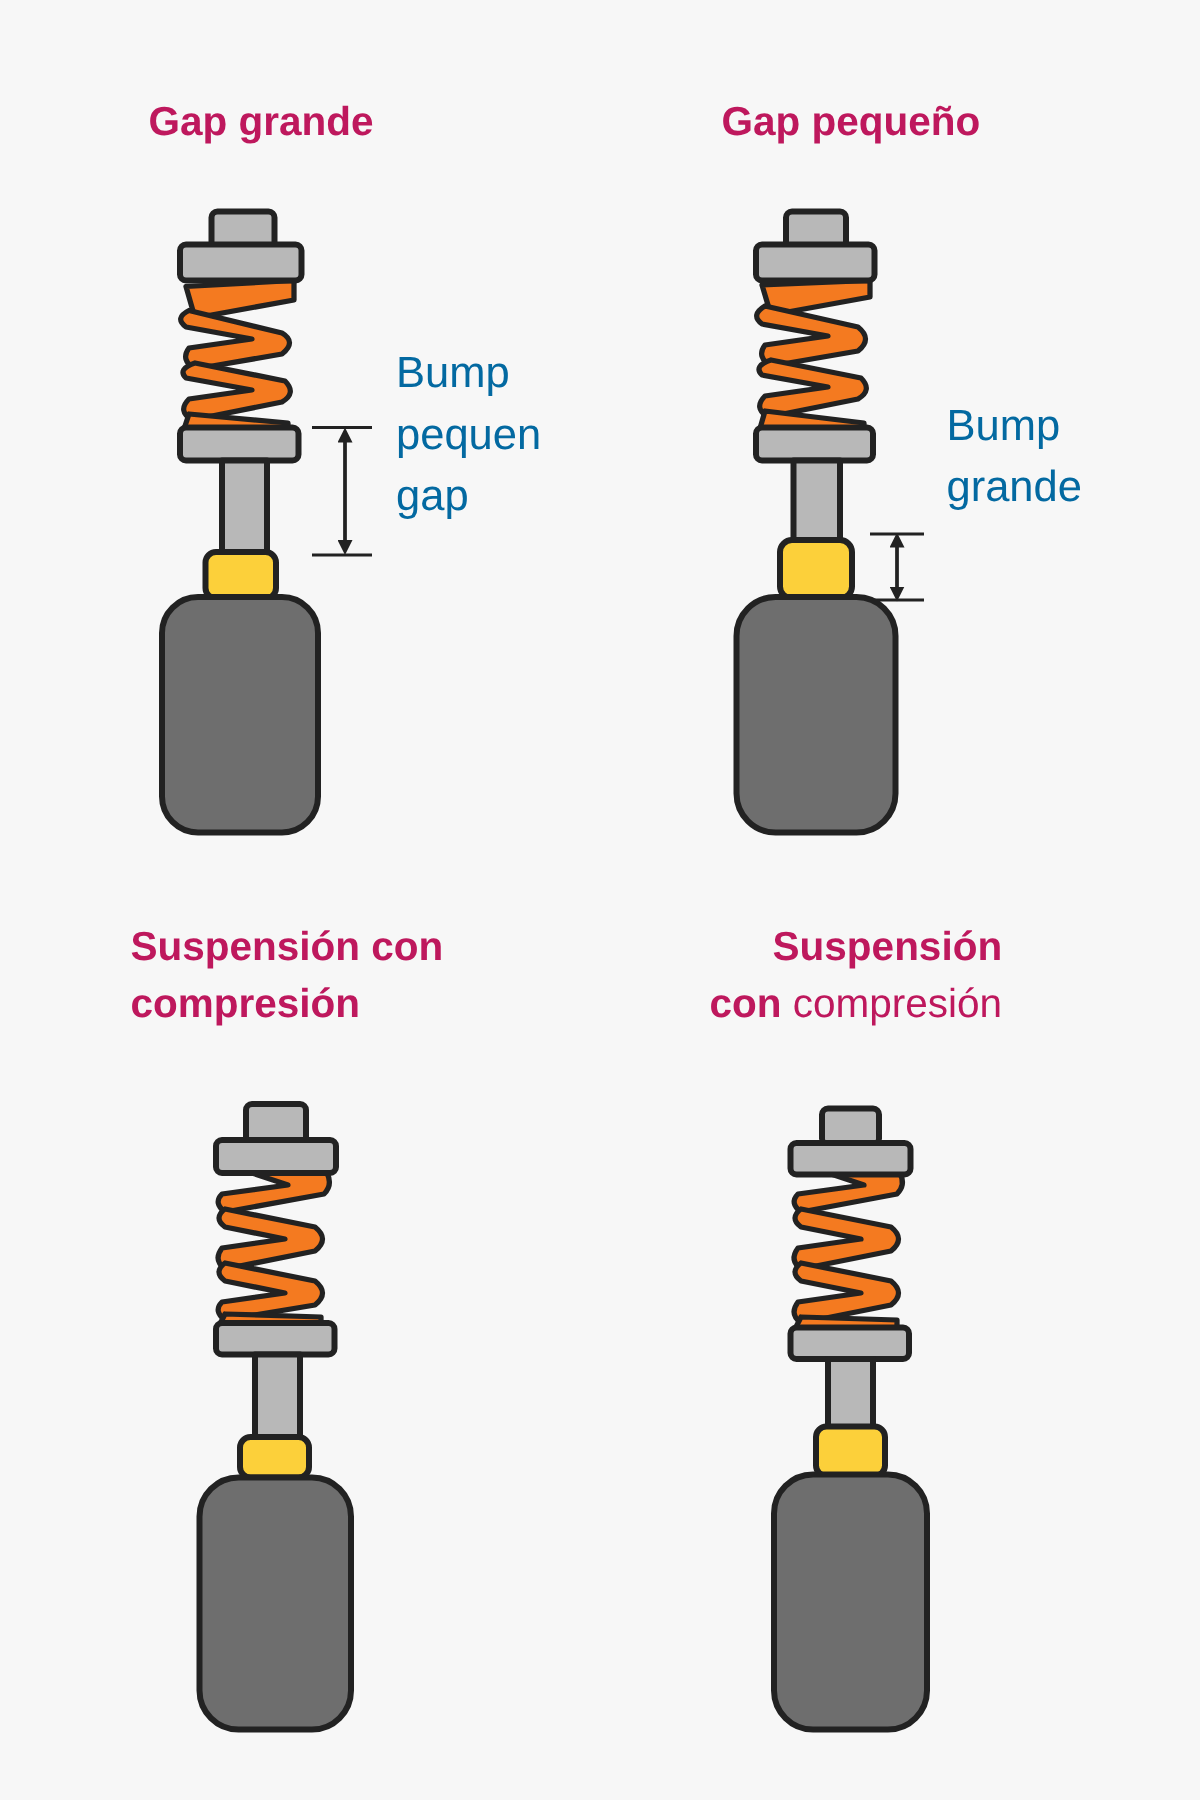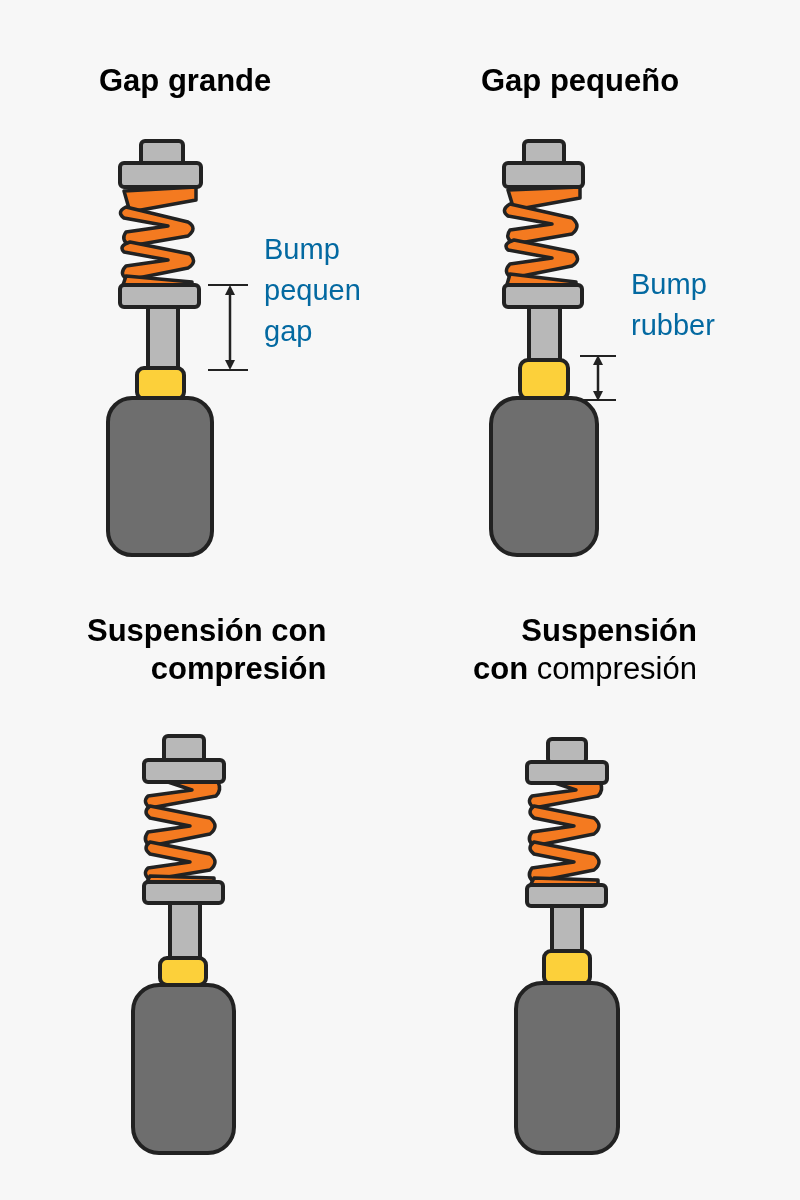--- a/index.html
+++ b/index.html
@@ -3,26 +3,26 @@
 <meta charset="utf-8">
 <style>
   html, body { margin: 0; padding: 0; }
   body {
     width: 800px; height: 1200px; overflow: hidden;
     background: #f7f7f7;
     font-family: "Liberation Sans", "DejaVu Sans", sans-serif;
     position: relative;
   }
   .title {
-    position: absolute; margin: 0; color: #000000;
-    font-weight: bold; font-size: 31px; line-height: 38px; white-space: nowrap;
+    position: absolute; margin: 0; color: #be185d;
+    font-weight: bold; font-size: 27px; line-height: 38px; white-space: nowrap;
   }
   .t1 { left: 99px; top: 62px; }
   .t2 { left: 481px; top: 62px; text-align: right; }
-  .t3 { left: 87px; top: 612px; text-align: right; }
+  .t3 { left: 87px; top: 612px; text-align: left; }
   .t4 { left: 473px; top: 612px; text-align: right; }
   .t4 .light { font-weight: normal; }
   .label {
     position: absolute; color: #0369a1; font-size: 29px; line-height: 41px;
     white-space: nowrap;
   }
   .l1 { left: 264px; top: 229px; }
   .l2 { left: 631px; top: 264px; }
   svg.diag { position: absolute; left: 0; top: 0; }
 </style>
@@ -41,21 +41,21 @@
   <span class="light">compresión</span>
 </h2>
 
 <div class="label l1">
   <span>Bump</span><br>
   <span>pequen</span><br>
   <span>gap</span>
 </div>
 <div class="label l2">
   <span>Bump</span><br>
-  <span>rubber</span>
+  <span>grande</span>
 </div>
 
 <svg class="diag" width="800" height="1200" viewBox="0 0 800 1200">
   <defs>
     <marker id="ah" markerWidth="10" markerHeight="10" refX="5" refY="5" orient="auto-start-reverse" markerUnits="userSpaceOnUse">
       <path d="M0,0 L10,5 L0,10 z" fill="#222"></path>
     </marker>
   </defs>
 
   <g stroke="#222" stroke-width="4" stroke-linejoin="round">

